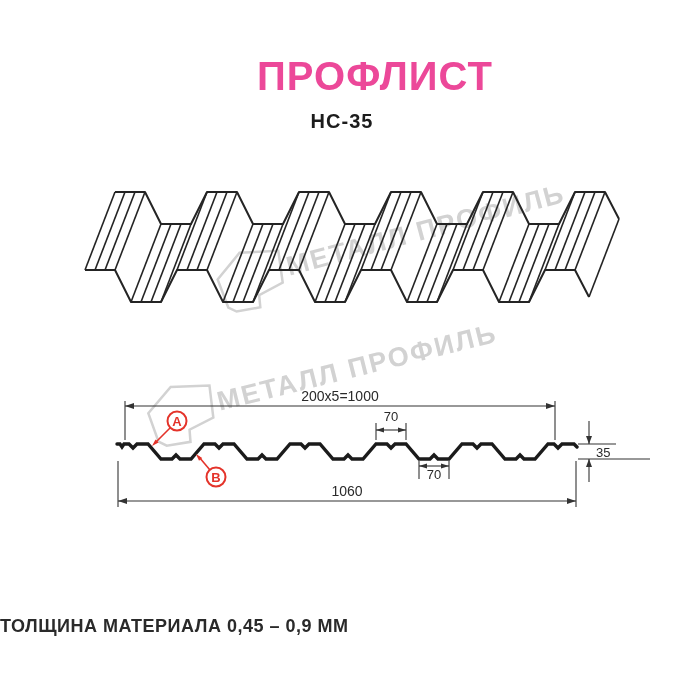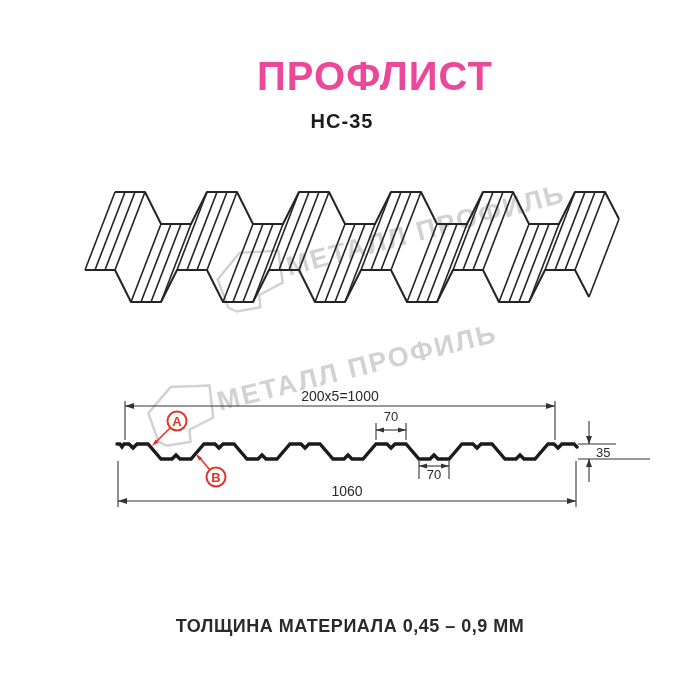--- a/index.html
+++ b/index.html
@@ -9,21 +9,21 @@
   }
   .title{
     position:absolute;left:0;top:54px;width:700px;text-align:center;
     font-size:40px;font-weight:800;letter-spacing:1px;color:#ec4899;margin-left:25px;
   }
   .subtitle{
     position:absolute;left:0;top:110px;width:684px;text-align:center;
     font-size:20px;font-weight:700;letter-spacing:1px;color:#1c1c1c;
   }
   .footer{
-    position:absolute;left:0;top:616px;width:700px;text-align:center;
+    position:absolute;left:0;top:616px;width:700px;
     font-size:18px;font-weight:600;letter-spacing:.5px;color:#2a2a2a;
   }
   svg{position:absolute;left:0;top:0;}
   svg text{font-family:"Liberation Sans", sans-serif;}
   .dim-text{font-size:14px;fill:#2a2a2a;}
   .dim-text-sm{font-size:13px;fill:#2a2a2a;}
   .marker-text{font-size:13px;font-weight:bold;}
   .wm-text{font-size:27px;font-weight:bold;letter-spacing:2px;}
 </style>
 </head>

